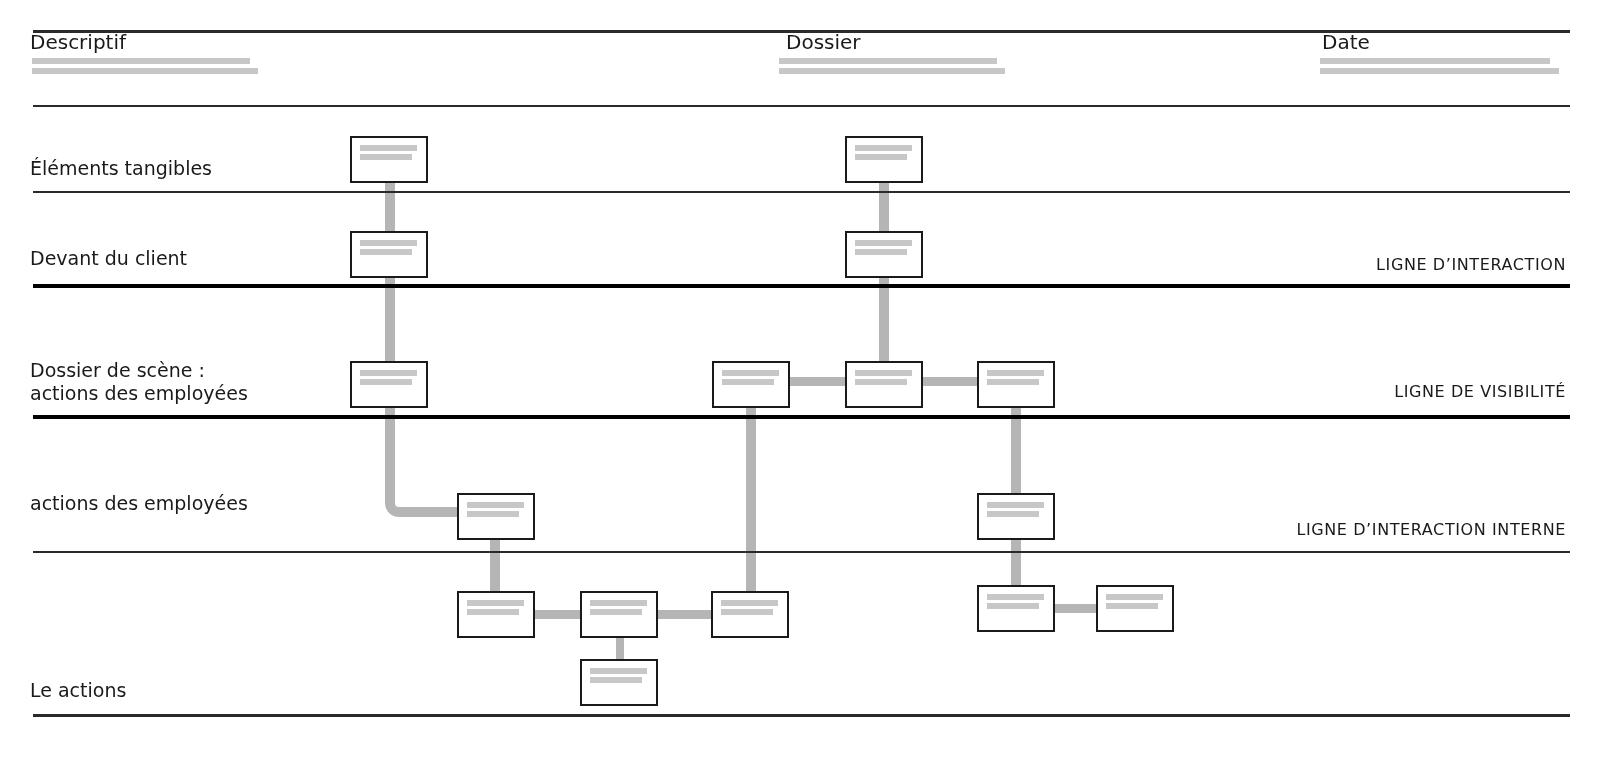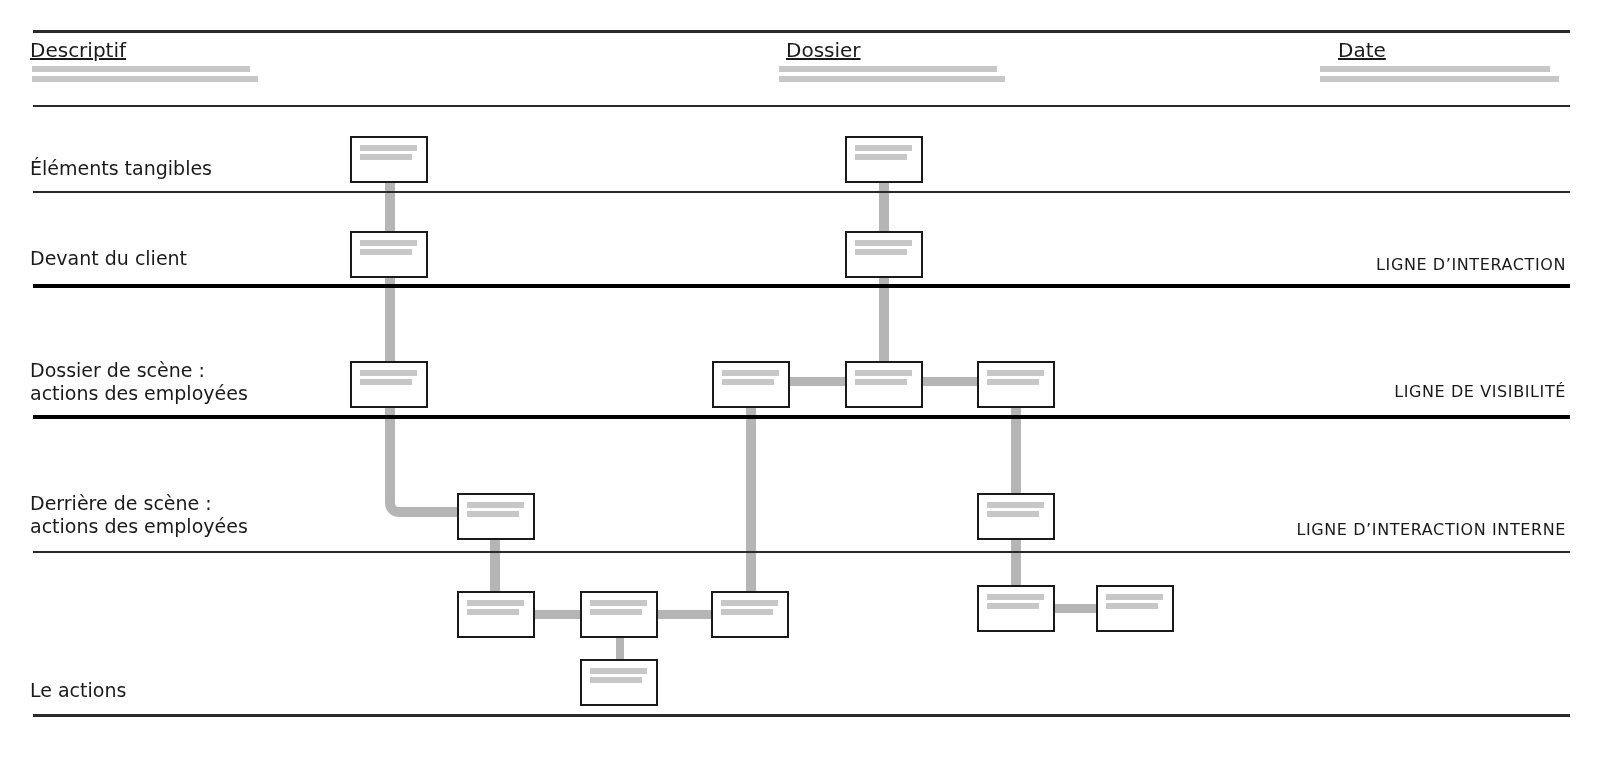--- a/index.html
+++ b/index.html
@@ -8,21 +8,21 @@
     font-family:"DejaVu Sans","Liberation Sans",sans-serif;color:#1a1a1a;
   }
   
   .rule{position:absolute;left:33px;width:1537px;background:var(--rule-dark,#2a2a2a);z-index:2;}
   .rule-top{top:30px;height:3px;}
   .rule-header-bottom{top:105px;height:2px;}
   .rule-thin{height:2px;}
   .rule-thick{height:4px;background:var(--rule-black,#000);}
   .rule-bottom{top:714px;height:3px;}
   
-  .hcol{position:absolute;top:38px;z-index:4;text-decoration:underline;}
+  .hcol{position:absolute;top:30px;z-index:4;}
   .hlabel{font-size:20px;line-height:24px;}
   .hbar{height:6px;background:var(--placeholder,#c7c7c7);margin-top:4px;margin-left:2px;}
   .hcol .hbar:first-of-type{margin-top:11px;}
   .hcol1 .hbar1{width:218px;} .hcol1 .hbar2{width:226px;}
   .hcol2 .hbar1{width:218px;} .hcol2 .hbar2{width:226px;}
   .hcol3 .hbar1{width:230px;} .hcol3 .hbar2{width:239px;}
   
   .rowlabel{position:absolute;left:30px;font-size:19px;line-height:23px;z-index:4;}
   
   .seplabel{position:absolute;right:34px;font-size:16px;letter-spacing:0.6px;line-height:18px;z-index:4;white-space:nowrap;}
@@ -54,37 +54,36 @@
     <div class="hlabel">Descriptif</div>
     <div class="hbar hbar1"></div>
     <div class="hbar hbar2"></div>
   </div>
   <div class="hcol hcol2" style="left:777px">
     <div class="hlabel" style="margin-left:9px">Dossier</div>
     <div class="hbar hbar1"></div>
     <div class="hbar hbar2"></div>
   </div>
   <div class="hcol hcol3" style="left:1318px">
-    <div class="hlabel" style="margin-left:20px">Date</div>
+    <div class="hlabel" style="margin-left:4px">Date</div>
     <div class="hbar hbar1"></div>
     <div class="hbar hbar2"></div>
   </div>
 
   <div class="rowlabel" style="top:157px">
     <div>Éléments tangibles</div>
   </div>
   <div class="rowlabel" style="top:247px">
     <div>Devant du client</div>
   </div>
   <div class="rowlabel" style="top:359px">
     <div>Dossier de scène :</div>
     <div>actions des employées</div>
   </div>
   <div class="rowlabel" style="top:492px">
-    <div>Derrière de scène :</div>
     <div>actions des employées</div>
   </div>
   <div class="rowlabel" style="top:679px">
     <div>Le actions</div>
   </div>
 
   <div class="seplabel" style="top:256px">LIGNE D’INTERACTION</div>
   <div class="seplabel" style="top:383px">LIGNE DE VISIBILITÉ</div>
   <div class="seplabel" style="top:521px">LIGNE D’INTERACTION INTERNE</div>
 

